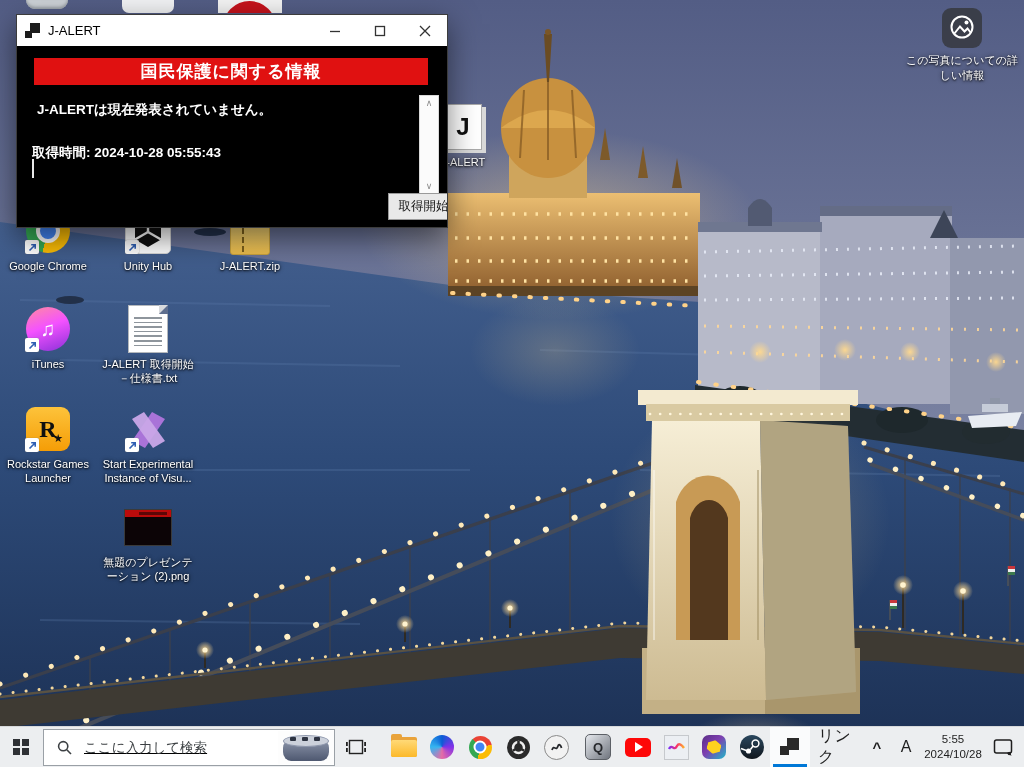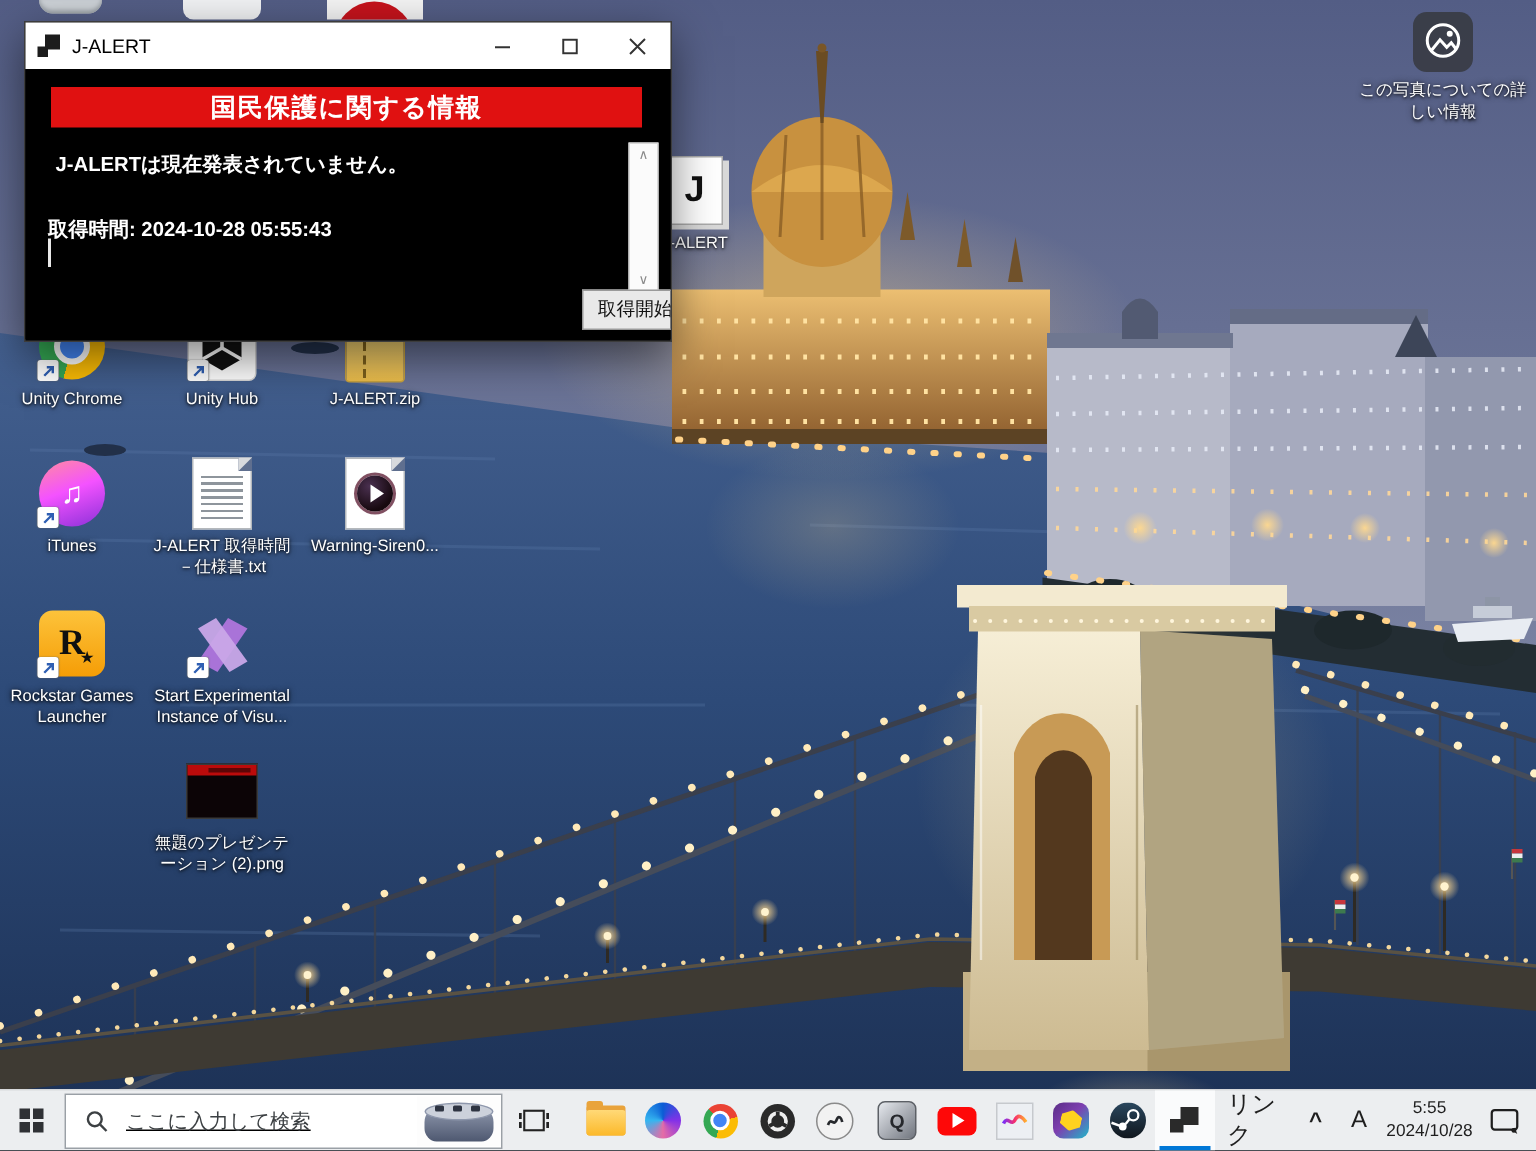--- a/index.html
+++ b/index.html
@@ -338,21 +338,21 @@
     <div class="img">
         <div class="ic-chrome">
           <div class="core"></div>
         </div>
       <span class="shortcut">
           <svg width="9" height="9">
             <path d="M1.5,7.5 L7,2 M3.2,1.8 L7.2,1.8 L7.2,5.8" stroke="#2f5fb3" stroke-width="1.6" fill="none"></path>
           </svg>
         </span>
       </div>
-    <div class="lbl">Unity Chrome</div>
+    <div class="lbl">Google Chrome</div>
   </div>
 
   <div class="dicon" style="left:100px;top:207px">
     <div class="img">
         <div class="ic-unity">
         <svg width="34" height="34" viewBox="0 0 34 34">
             <polygon points="17,3 30,10.5 30,25.5 17,33 4,25.5 4,10.5" fill="#111"></polygon>
         <g stroke="#fff" stroke-width="2.4">
               <line x1="17" y1="18" x2="17" y2="3"></line>
               <line x1="17" y1="18" x2="30" y2="25.5"></line>
@@ -393,34 +393,23 @@
     <div class="lbl">iTunes</div>
   </div>
 
   <div class="dicon" style="left:100px;top:305px">
     <div class="img">
         <div class="ic-doc">
           <span class="lines"></span>
           <span class="fold"></span>
         </div>
       </div>
-    <div class="lbl">J-ALERT 取得時間－仕様書.txt</div>
-  </div>
-
-  <div class="dicon" style="left:202px;top:305px">
-    <div class="img">
-        <div class="ic-doc">
-          <span class="fold"></span>
-          <span class="media">
-            <span class="play"></span>
-          </span>
-        </div>
-      </div>
-    <div class="lbl">Warning-Siren0...</div>
-  </div>
+    <div class="lbl">J-ALERT 取得開始－仕様書.txt</div>
+  </div>
+
 
   <div class="dicon" style="left:0;top:405px">
     <div class="img">
         <div class="ic-rock">
         <span class="r">R</span>
           <span class="star">★</span>
         </div>
       <span class="shortcut">
           <svg width="9" height="9">
             <path d="M1.5,7.5 L7,2 M3.2,1.8 L7.2,1.8 L7.2,5.8" stroke="#2f5fb3" stroke-width="1.6" fill="none"></path>

